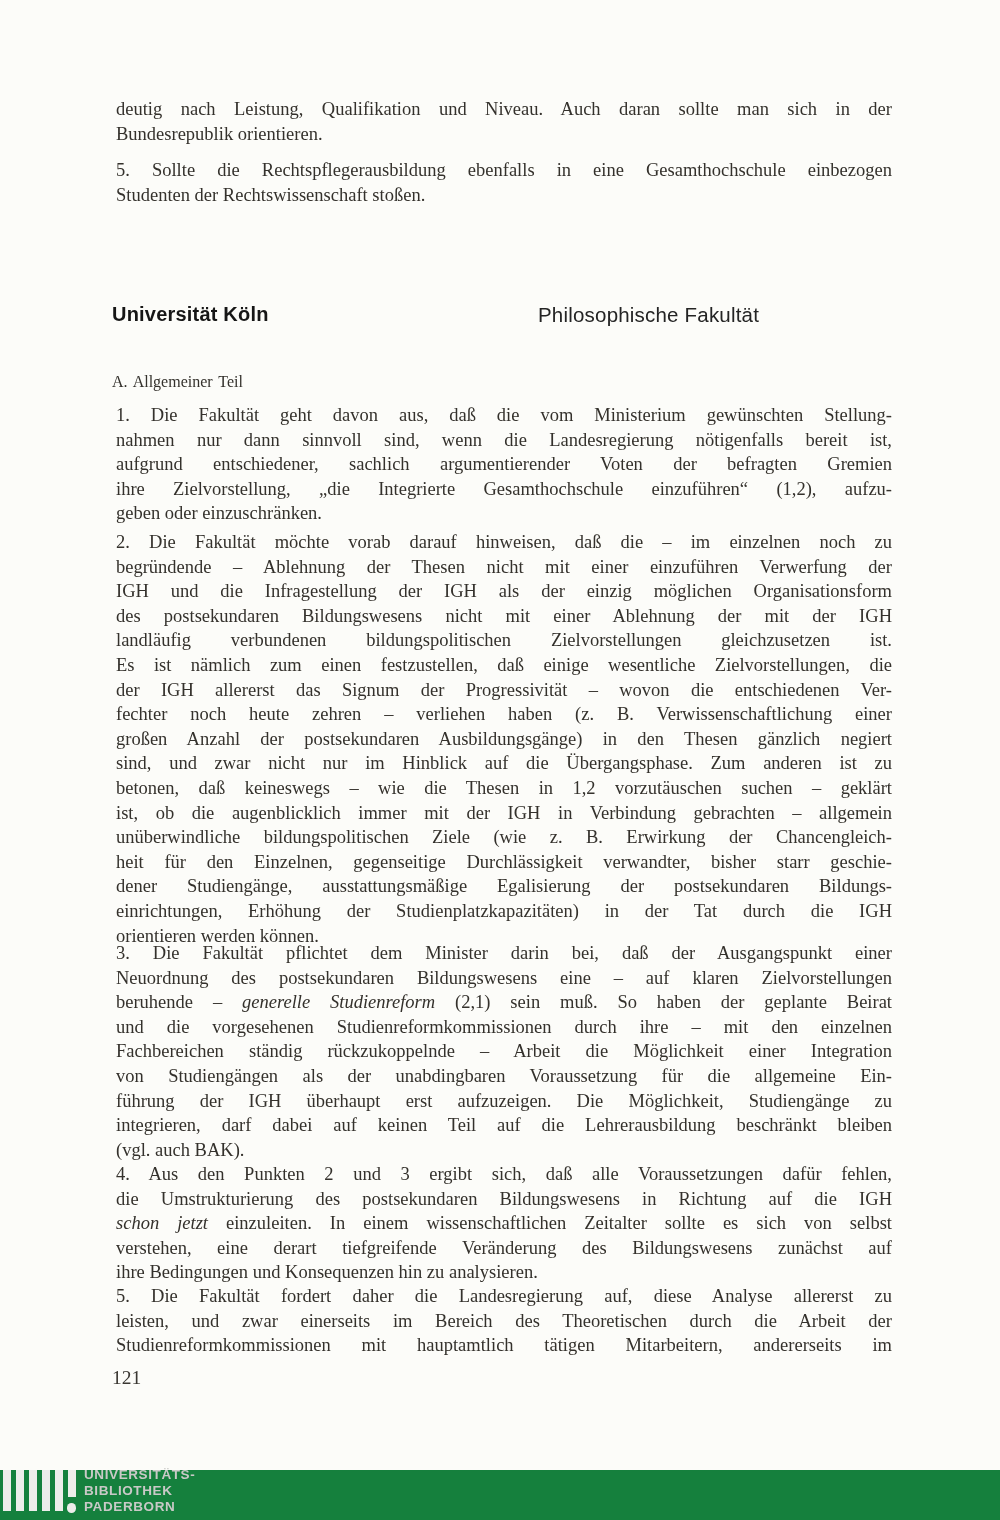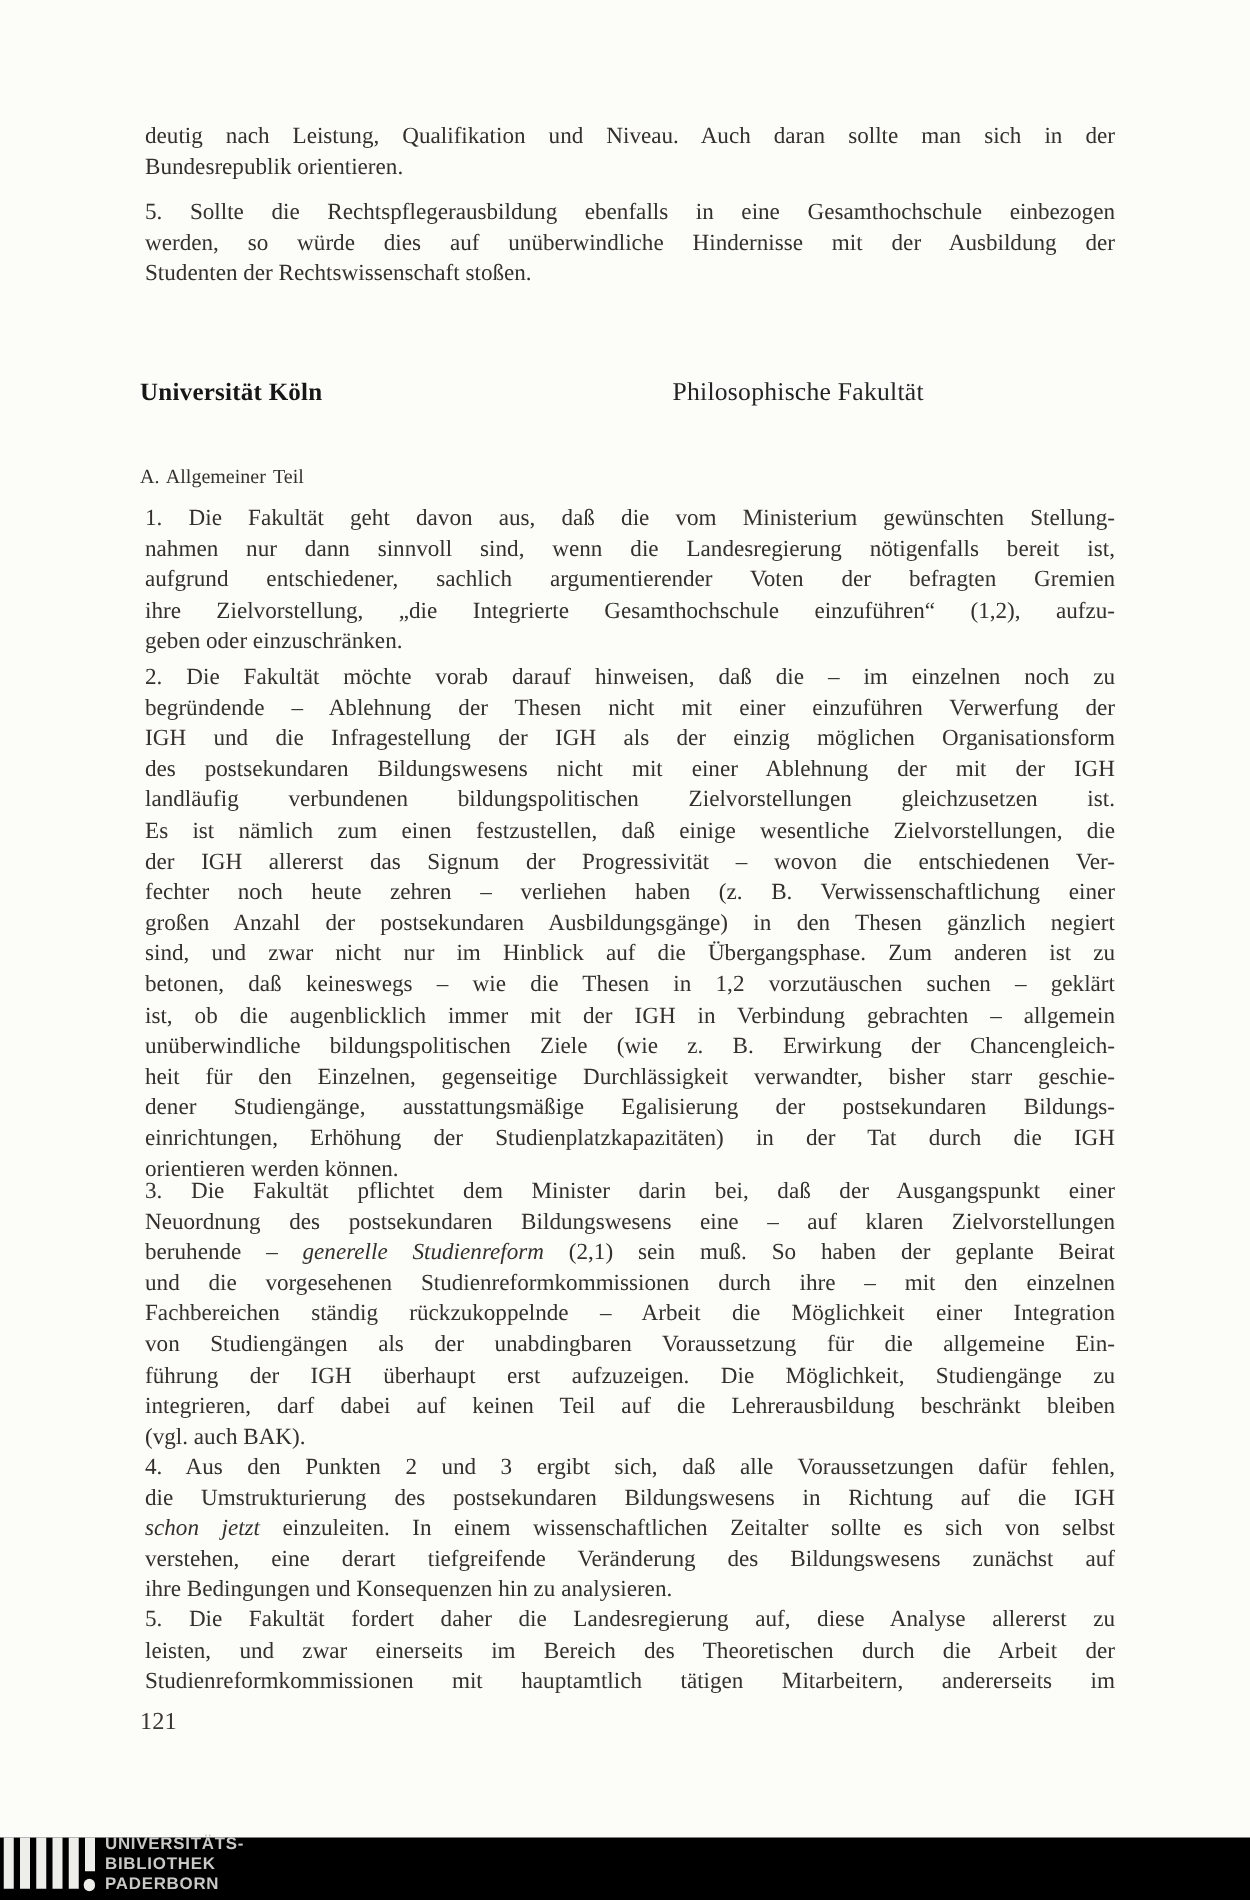--- a/index.html
+++ b/index.html
@@ -12,27 +12,27 @@
   .page { position:absolute; inset:0; }
   .block { position:absolute; left:116px; width:776px; }
   .line {
     font-size:18.5px; line-height:24.6px; height:24.6px;
     color:#34312c;
   }
   .j { text-align:justify; text-align-last:justify; }
   .last { text-align:left; }
   .it { font-style:italic; }
   .headers { position:absolute; left:112px; width:776px; top:303px; height:26px;
-    font-family:Liberation Serif, serif; }
+    font-family:Liberation Sans, sans-serif; }
   .hdr-left { position:absolute; left:0; top:0; font-size:20px; font-weight:bold; color:#161616; letter-spacing:0.2px; }
   .hdr-right { position:absolute; left:426px; top:0; font-size:20.5px; font-weight:normal; color:#242424; letter-spacing:0.2px; }
   .sec-heading { position:absolute; left:112px; top:373px; font-size:16px; color:#34312c; word-spacing:2px; }
   .pagenum { position:absolute; left:112px; width:776px; top:1367px;
     text-align:left; font-size:19.5px; color:#3a3732; }
-  .footer { position:absolute; left:0; right:0; top:1470px; height:50px; background:#000000; }
+  .footer { position:absolute; left:0; right:0; top:1470px; height:50px; background:#15803d; }
   .fbar { position:absolute; top:0; width:7.5px; height:41px; background:#ededea; }
   .fbar.b1 { left:3px; } .fbar.b2 { left:16px; } .fbar.b3 { left:29px; }
   .fbar.b4 { left:42px; } .fbar.b5 { left:55px; }
   .fbar.b6 { left:68px; height:27px; }
   .fdot { position:absolute; left:66.5px; top:33px; width:9.5px; height:9.5px;
     border-radius:50%; background:#ededea; }
   .stamp-text { position:absolute; left:84px; top:-3px;
     font-family:"Liberation Sans", sans-serif; font-weight:bold;
     font-size:13.5px; line-height:16px; letter-spacing:0.6px; color:#c9c9c7; }
 </style>
@@ -41,21 +41,20 @@
 
 <div class="page">
 
   <div class="block" style="top:97px">
     <div class="line j">deutig nach Leistung, Qualifikation und Niveau. Auch daran sollte man sich in der</div>
     <div class="line last">Bundesrepublik orientieren.</div>
   </div>
 
   <div class="block" style="top:158px">
     <div class="line j">5. Sollte die Rechtspflegerausbildung ebenfalls in eine Gesamthochschule einbezogen</div>
-    <div class="line j">werden, so würde dies auf unüberwindliche Hindernisse mit der Ausbildung der</div>
     <div class="line last">Studenten der Rechtswissenschaft stoßen.</div>
   </div>
 
   <div class="headers">
     <span class="hdr-left">Universität Köln</span>
     <span class="hdr-right">Philosophische Fakultät</span>
   </div>
 
   <div class="sec-heading">A. Allgemeiner Teil</div>
 

